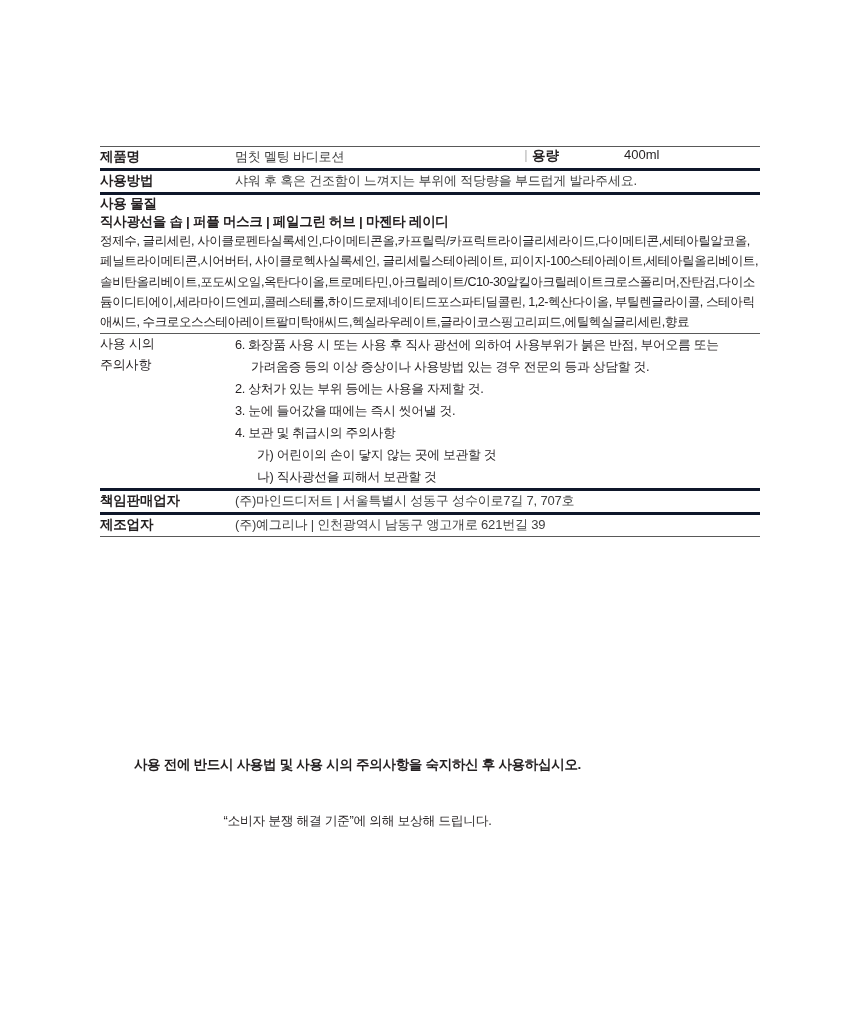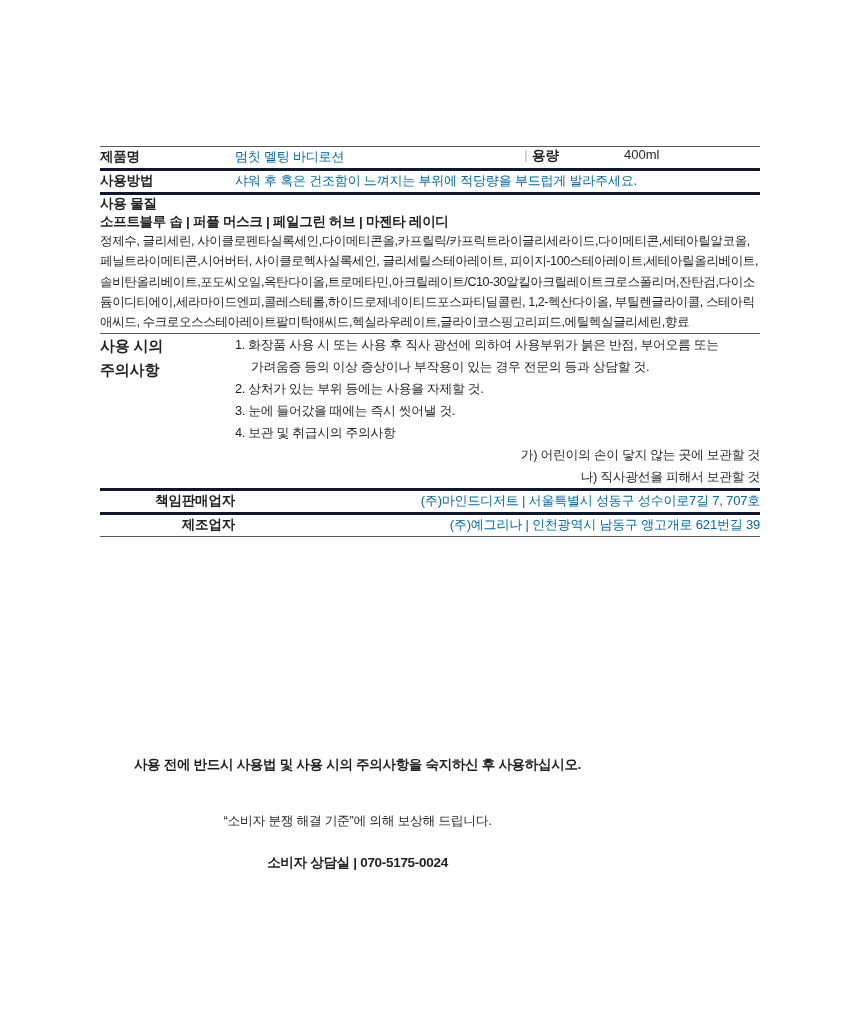--- a/index.html
+++ b/index.html
@@ -38,36 +38,35 @@
     padding: 0;
   }
   .rowline {
     border-top: 3px solid #0f172a;
   }
   .rowline-strong {
     border-top: 1.5px solid #595959;
   }
   .rowline-bottom-strong {
     border-bottom: 1.5px solid #595959;
-    text-align: right;
   }
 
   .lbl {
     width: 135px;
     font-size: 13.5px;
     font-weight: bold;
     color: #231f20;
     padding: 12px 0 12px 8px;
     line-height: 1.55;
     letter-spacing: -0.2px;
     margin-top: 32px;
   }
   .val {
     font-size: 13px;
-    color: #0369a1;
+    color: #404040;
     padding: 12px 0 12px 0;
     line-height: 1.55;
     letter-spacing: -0.2px;
   }
   .val-mid {
     padding-left: 2px;
   }
   .sep {
     width: 12px;
     text-align: center;
@@ -104,43 +103,42 @@
     line-height: 1.62;
     padding: 0 4px 14px 8px;
     letter-spacing: -0.45px;
     word-break: break-all;
     text-align: left;
     margin-top: 8px;
   }
 
   
   .caution-label {
-    font-size: 15px;
-    font-weight: bold;
+    font-size: 13px;
+    font-weight: normal;
     padding: 14px 0 14px 8px;
     line-height: 1.6;
     letter-spacing: -0.2px;
     width: 135px;
     vertical-align: top;
   }
   .caution-body {
     font-size: 12.8px;
     line-height: 1.72;
     padding: 14px 0 14px 0;
     letter-spacing: -0.3px;
   }
   .c-item {
     display: block;
     padding-left: 16px;
     text-indent: -16px;
   }
   .c-item.sub-a {
     padding-left: 44px;
     text-indent: -22px;
-    text-align: right;
   }
   .c-item.cont {
     padding-left: 16px;
     text-indent: 0;
   }
 
   
   .notes {
     position: absolute;
     left: 0;
@@ -194,42 +192,42 @@
         </tr>
       </tbody>
     </table>
 
     <table class="tbl">
       <tbody>
         <tr class="rowline">
           <td class="ing-head">사용 물질</td>
         </tr>
         <tr>
-          <td class="ing-sub">소프트블루 솝 | 퍼플 머스크 | 페일그린 허브 | 마젠타 레이디</td>
+          <td class="ing-sub">직사광선을 솝 | 퍼플 머스크 | 페일그린 허브 | 마젠타 레이디</td>
         </tr>
         <tr>
           <td class="ing-body">정제수, 글리세린, 사이클로펜타실록세인,다이메티콘올,카프릴릭/카프릭트라이글리세라이드,다이메티콘,세테아릴알코올,페닐트라이메티콘,시어버터, 사이클로헥사실록세인, 글리세릴스테아레이트, 피이지-100스테아레이트,세테아릴올리베이트,솔비탄올리베이트,포도씨오일,옥탄다이올,트로메타민,아크릴레이트/C10-30알킬아크릴레이트크로스폴리머,잔탄검,다이소듐이디티에이,세라마이드엔피,콜레스테롤,하이드로제네이티드포스파티딜콜린, 1,2-헥산다이올, 부틸렌글라이콜, 스테아릭애씨드, 수크로오스스테아레이트팔미탁애씨드,헥실라우레이트,글라이코스핑고리피드,에틸헥실글리세린,향료</td>
         </tr>
       </tbody>
     </table>
 
     <table class="tbl">
       <colgroup>
         <col style="width:135px">
         <col>
       </colgroup>
       <tbody>
         <tr class="rowline-strong">
           <td class="caution-label">
             <div>사용 시의</div>
             <div>주의사항</div>
           </td>
           <td class="caution-body">
-            <span class="c-item">1. 화장품 사용 시 또는 사용 후 직사 광선에 의하여 사용부위가 붉은 반점, 부어오름 또는</span>
-            <span class="c-item cont">가려움증 등의 이상 증상이나 부작용이 있는 경우 전문의 등과 상담할 것.</span>
+            <span class="c-item">6. 화장품 사용 시 또는 사용 후 직사 광선에 의하여 사용부위가 붉은 반점, 부어오름 또는</span>
+            <span class="c-item cont">가려움증 등의 이상 증상이나 사용방법 있는 경우 전문의 등과 상담할 것.</span>
             <span class="c-item">2. 상처가 있는 부위 등에는 사용을 자제할 것.</span>
             <span class="c-item">3. 눈에 들어갔을 때에는 즉시 씻어낼 것.</span>
             <span class="c-item">4. 보관 및 취급시의 주의사항</span>
             <span class="c-item sub-a">가) 어린이의 손이 닿지 않는 곳에 보관할 것</span>
             <span class="c-item sub-a">나) 직사광선을 피해서 보관할 것</span>
           </td>
         </tr>
       </tbody>
     </table>
 
@@ -248,15 +246,14 @@
           <td class="val val-mid">(주)예그리나 | 인천광역시 남동구 앵고개로 621번길 39</td>
         </tr>
       </tbody>
     </table>
 
   </div>
 
   <div class="notes">
     <div class="note-bold">사용 전에 반드시 사용법 및 사용 시의 주의사항을 숙지하신 후 사용하십시오.</div>
     <div class="note-line">“소비자 분쟁 해결 기준”에 의해 보상해 드립니다.</div>
-    <div class="note-contact">소비자 상담실 | 070-5175-0024</div>
   </div>
 </div>
 
 </body></html>

